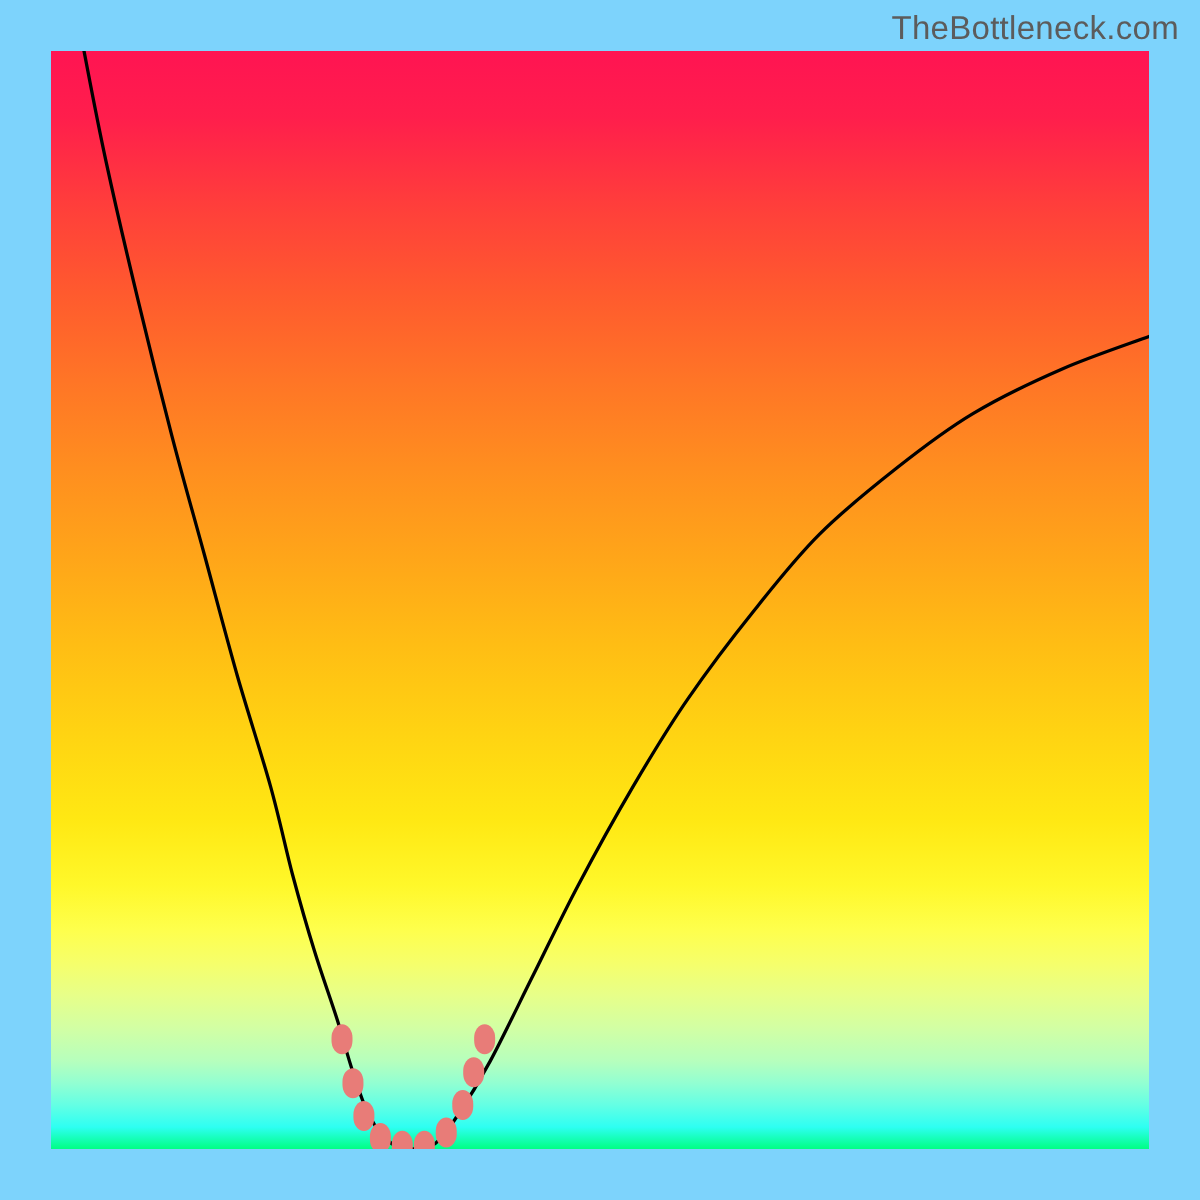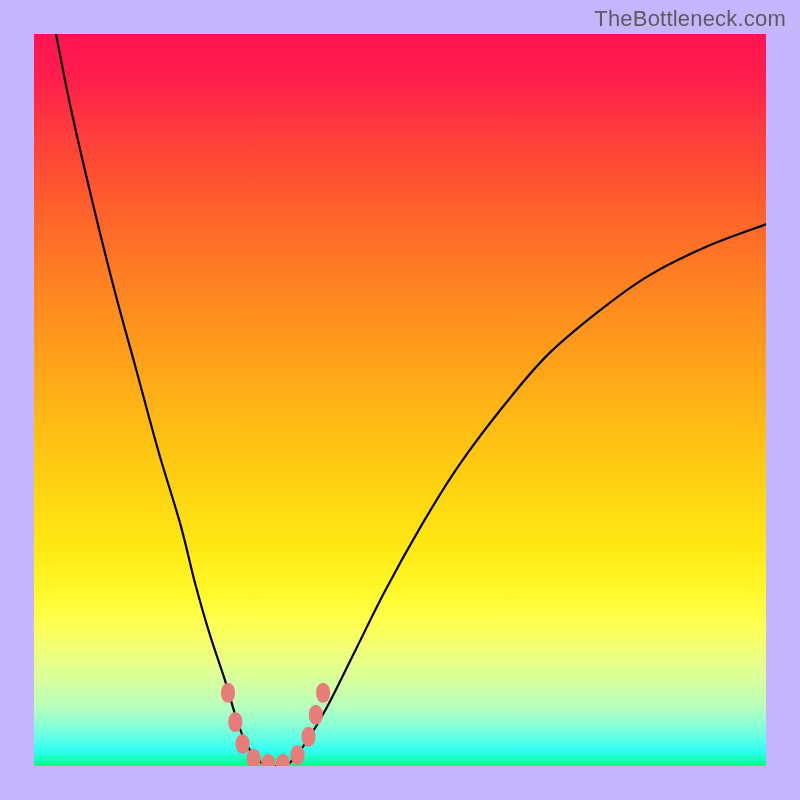--- a/index.html
+++ b/index.html
@@ -10,21 +10,21 @@
     background: #000;
     overflow: hidden;
     font-family: Arial, Helvetica, sans-serif;
   }
   .frame {
     position: absolute;
     top: 0;
     left: 0;
     width: 800px;
     height: 800px;
-    background: #c4b5fd;
+    background: #7dd3fc;
   }
   .plot-area {
     position: absolute;
     
     top: 34px;
     left: 34px;
     width: 732px;
     height: 732px;
     overflow: hidden;
   }

